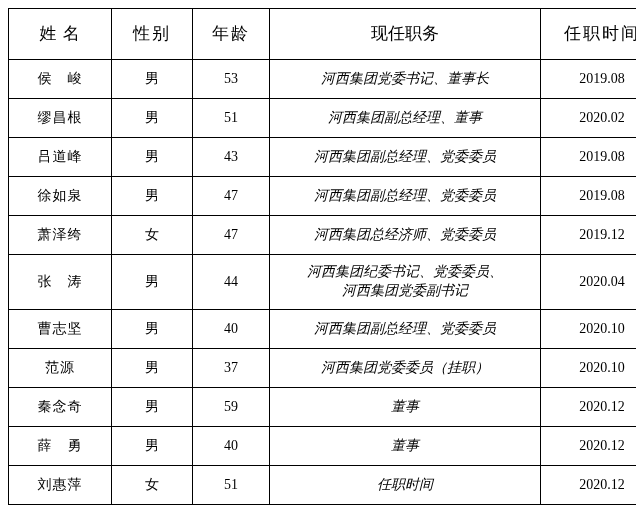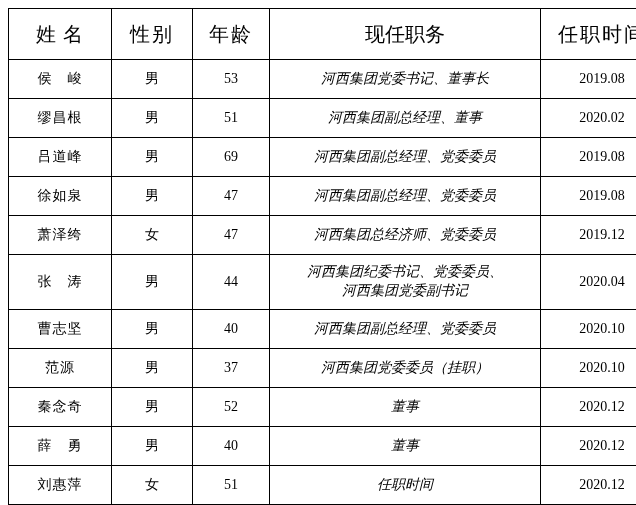--- a/index.html
+++ b/index.html
@@ -29,21 +29,21 @@
   }
   table.roster td, table.roster th {
     border: 1px solid #000000;
     text-align: center;
     vertical-align: middle;
     font-weight: normal;
     padding: 2px 3px;
     line-height: 1.25;
   }
   thead td {
-    font-size: 20px;
+    font-size: 17px;
     height: 46px;
     letter-spacing: 2px;
   }
   tbody td {
     font-size: 14px;
     height: 34px;
   }
   tbody tr.tall td {
     height: 50px;
   }
@@ -107,21 +107,21 @@
           <td class="c-post">
             <span class="post-lines">
               <span>河西集团副总经理、董事</span>
             </span>
           </td>
           <td class="c-date">2020.02</td>
         </tr>
         <tr>
           <td class="c-name">吕道峰</td>
           <td class="c-gender">男</td>
-          <td class="c-age">69</td>
+          <td class="c-age">43</td>
           <td class="c-post">
             <span class="post-lines">
               <span>河西集团副总经理、党委委员</span>
             </span>
           </td>
           <td class="c-date">2019.08</td>
         </tr>
         <tr>
           <td class="c-name">徐如泉</td>
           <td class="c-gender">男</td>
@@ -174,21 +174,21 @@
           <td class="c-post">
             <span class="post-lines">
               <span>河西集团党委委员（挂职）</span>
             </span>
           </td>
           <td class="c-date">2020.10</td>
         </tr>
         <tr>
           <td class="c-name">秦念奇</td>
           <td class="c-gender">男</td>
-          <td class="c-age">52</td>
+          <td class="c-age">59</td>
           <td class="c-post">
             <span class="post-lines">
               <span>董事</span>
             </span>
           </td>
           <td class="c-date">2020.12</td>
         </tr>
         <tr>
           <td class="c-name">薛　勇</td>
           <td class="c-gender">男</td>

